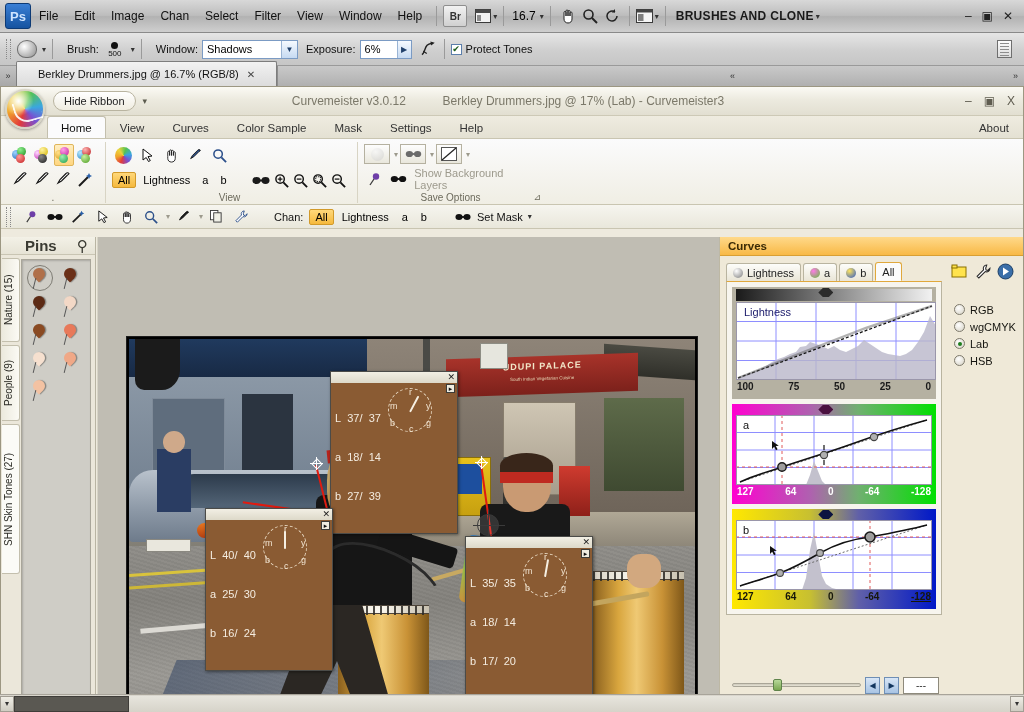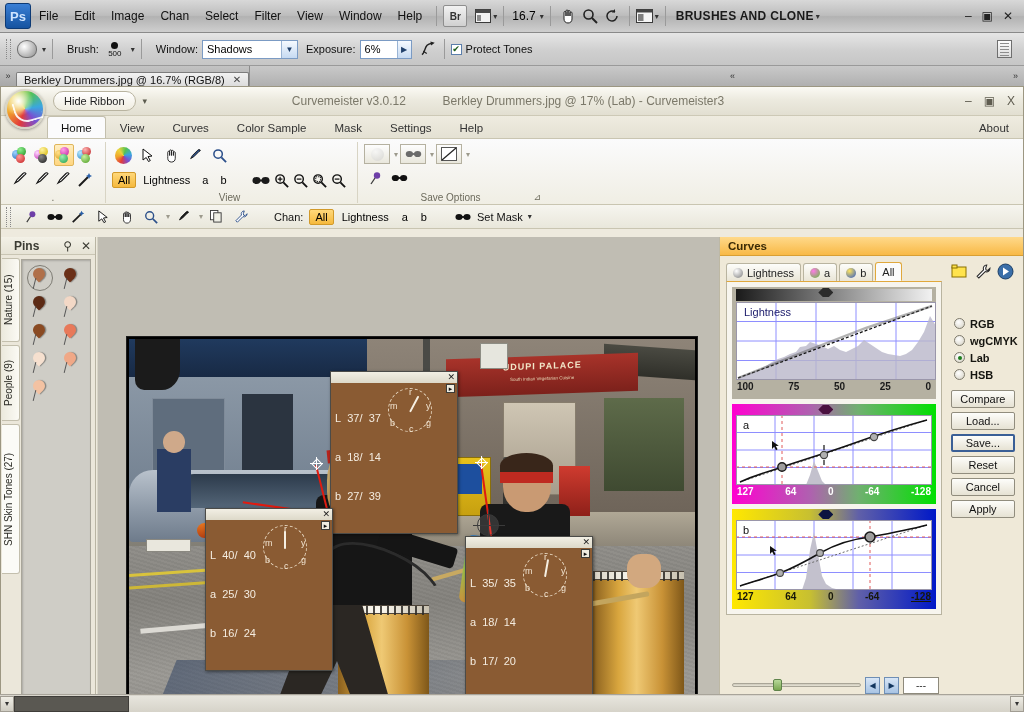--- a/index.html
+++ b/index.html
@@ -88,22 +88,22 @@
   .panel-icon-r i{ display:block;height:1px;background:#8d8d8d;margin:2px 2px 0;}
 
   
   .ps-tabbar{
     position:absolute; left:0; top:66px; width:1024px; height:21px;
     background:linear-gradient(#c3c3c3,#a8a8a8);
     border-bottom:1px solid #8a8a8a; display:flex; align-items:flex-end;
   }
   .tabgrip{ width:16px;height:21px;display:flex;align-items:center;justify-content:center;font-size:9px;color:#333;}
   .doc-tab{
-    height:14px; background:linear-gradient(#f2f2f2,#dcdcdc); border:1px solid #7d7d7d;
-    border-bottom:none; display:flex; align-items:center; padding:0 7px; font-size:11px; color:#111;
+    height:25px; background:linear-gradient(#f2f2f2,#dcdcdc); border:1px solid #7d7d7d;
+    border-bottom:none; display:flex; align-items:center; padding:0 21px; font-size:11px; color:#111;
     border-radius:2px 2px 0 0;
   }
   .doc-tab .x{ margin-left:8px; font-size:10px; color:#444; }
   .tabbar-rest{ flex:1; height:20px; background:linear-gradient(#c9c9c9,#b0b0b0); border-left:1px solid #8d8d8d; }
   .tabbar-rest2{ width:300px;height:20px;background:linear-gradient(#c9c9c9,#b0b0b0);
     display:flex;align-items:center;justify-content:space-between;padding:0 6px;font-size:9px;color:#333;}
 
   
   .cm-window{
     position:absolute; left:0; top:86px; width:1024px; height:626px;
@@ -183,21 +183,21 @@
   
   .pins-panel{
     position:absolute; left:0; top:150px; width:95px; height:476px;
     background:#ebe7da; border-right:1px solid #b9b5a3;
   }
   .pins-hdr{
     height:18px; display:flex; align-items:center; padding:0 4px;
     border-bottom:1px solid #c9c5b3; background:linear-gradient(#f3f1e7,#e6e3d5);
   }
   .pins-title{ font-size:11px; font-weight:bold; color:#1f4f8f; flex:1; }
-  .pins-hdr span{ font-size:12px; color:#3b3b33; margin-left:9px; }
+  .pins-hdr span{ font-size:15px; color:#3b3b33; margin-left:20px; }
   .pins-body{ position:absolute; top:18px; left:0; right:0; bottom:14px; display:flex; }
   .vtabs{ width:20px; padding-top:3px; }
   .vtab{
     width:18px; margin:0 0 3px 1px; background:linear-gradient(90deg,#fbfaf4,#ecead e);
     background:linear-gradient(90deg,#fbfaf4,#eceade);
     border:1px solid #c3bfad; border-right:none; border-radius:3px 0 0 3px;
     writing-mode:vertical-rl; transform:rotate(180deg);
     font-size:10px; color:#2a2a24; text-align:center; padding:5px 1px;
   }
   .vtab.active{ background:#fbfbf7; }
@@ -398,21 +398,21 @@
   .mini-ic{ width:19px;height:17px;display:flex;align-items:center;justify-content:center;font-size:12px;}
   .readout{
     margin-top:3px; height:84px; background:#b2ae9e; border:1px solid #8f8b7d; position:relative;
   }
   .readout .circ{ position:absolute; left:8px; top:6px; width:66px;height:66px;border-radius:50%;
     border:1px solid #9b9788; }
   .readout .rows{ position:absolute; left:6px; top:6px; font-size:11.5px; color:#17170f; line-height:15px; white-space:pre;}
   .readout .sq{ position:absolute; right:6px; top:5px; width:9px;height:9px;background:#1b1b1b;}
   .readout .curs{ position:absolute; left:50px; top:47px; width:12px;height:12px; }
   .readout .curs::before{content:"";position:absolute;left:0;top:0;width:11px;height:2px;background:#2a2a20;transform:rotate(-38deg);}
-  .radios{ margin-top:34px; padding-left:6px;font-weight:bold; }
+  .radios{ margin-top:20px; padding-left:6px; }
   .radio-row{ display:flex; align-items:center; gap:5px; height:17px; }
   .radio{
     width:11px;height:11px;border-radius:50%;
     background:radial-gradient(circle at 40% 35%,#ffffff,#d4d0c2);
     border:1px solid #7e7a6c; display:flex;align-items:center;justify-content:center;
   }
   .radio i{ width:4px;height:4px;border-radius:50%;background:#1d7d1d;display:none; }
   .radio.on i{ display:block; }
   .radio-row span{ font-size:11px; color:#151510; }
   .btns{ margin-top:7px; display:flex; flex-direction:column; gap:4px; align-items:center; }
@@ -757,20 +757,21 @@
               <path d="M7 7 L3 13" stroke="#3a3a3a" stroke-width="1.3"></path>
             </svg>
         </div>
         <div class="ibtn">
           <svg width="17" height="10" viewBox="0 0 18 11">
               <ellipse cx="4.5" cy="5.5" rx="4" ry="3.4" fill="#111"></ellipse>
               <ellipse cx="13.5" cy="5.5" rx="4" ry="3.4" fill="#111"></ellipse>
               <rect x="7.5" y="4.5" width="3" height="2" fill="#111"></rect>
             </svg>
         </div>
+        <span class="dim" style="font-size:11px;margin-left:3px;">Show Background Layers</span>
       </div>
       <div class="rgrp-label">Save Options</div>
       <div style="position:absolute;right:2px;bottom:1px;font-size:9px;color:#6c6a5c;">⊿</div>
     </div>
   </div>
 
   <div class="cm-toolbar2">
     <div class="grip"></div>
     <div class="tb2i">
       <svg width="14" height="14" viewBox="0 0 15 15">
@@ -1242,28 +1243,20 @@
                 <i></i>
               </span>
             <span>Lab</span>
           </div>
           <div class="radio-row">
             <span class="radio"></span>
             <span>HSB</span>
           </div>
         </div>
 
-        <div class="btns">
-          <div class="pbtn">Compare</div>
-          <div class="pbtn">Load...</div>
-          <div class="pbtn focus">Save...</div>
-          <div class="pbtn">Reset</div>
-          <div class="pbtn">Cancel</div>
-          <div class="pbtn">Apply</div>
-        </div>
       </div>
     </div>
   </div>
 </div>
 
 <div class="os-strip">
   <div class="sc">▾</div>
   <div class="os-dark"></div>
   <div class="os-fill"></div>
   <div class="sc">▾</div>

